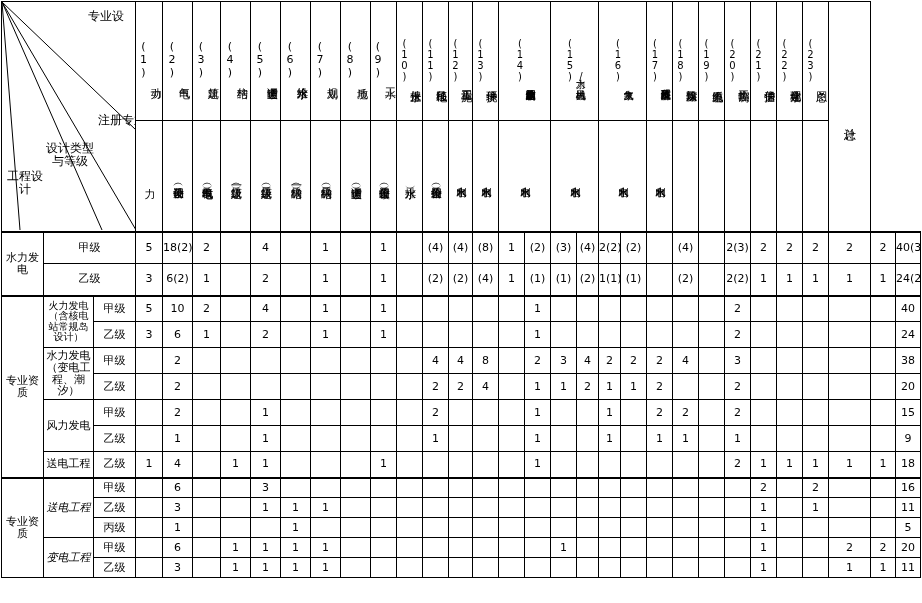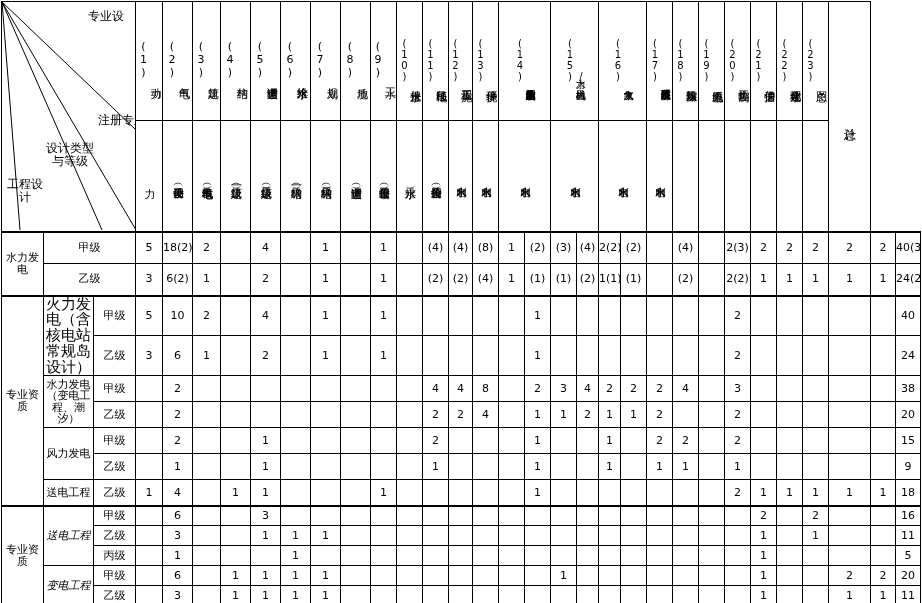--- a/index.html
+++ b/index.html
@@ -84,21 +84,21 @@
       <td rowspan="3" colspan="3" class="corner">
         <svg width="134" height="230" viewBox="0 0 134 230">
           <line x1="0" y1="0" x2="134" y2="128" stroke="#000" stroke-width="1"></line>
           <line x1="0" y1="0" x2="134" y2="228" stroke="#000" stroke-width="1"></line>
           <line x1="0" y1="0" x2="100" y2="228" stroke="#000" stroke-width="1"></line>
           <line x1="0" y1="0" x2="18" y2="228" stroke="#000" stroke-width="1"></line>
         </svg>
         <span class="lb" style="left:86px;top:8px;">专业设</span>
         <span class="lb" style="left:96px;top:112px;">注册专业</span>
         <span class="lb" style="left:44px;top:140px;width:48px;text-align:center;white-space:normal;">设计类型与等级</span>
-        <span class="lb" style="left:4px;top:176px;width:38px;white-space:normal;">工程设计</span>
+        <span class="lb" style="left:4px;top:168px;width:38px;white-space:normal;">工程设计</span>
       </td>
       <td class="hdr-col"><span class="vtext">(1)</span><span class="vtext">动力</span></td>
       <td class="hdr-col"><span class="vtext">(2)</span><span class="vtext">电气</span></td>
       <td class="hdr-col"><span class="vtext">(3)</span><span class="vtext">建筑</span></td>
       <td class="hdr-col"><span class="vtext">(4)</span><span class="vtext">结构</span></td>
       <td class="hdr-col"><span class="vtext">(5)</span><span class="vtext">暖通空调</span></td>
       <td class="hdr-col"><span class="vtext">(6)</span><span class="vtext">给水排水</span></td>
       <td class="hdr-col"><span class="vtext">(7)</span><span class="vtext">规划</span></td>
       <td class="hdr-col"><span class="vtext">(8)</span><span class="vtext">地质</span></td>
       <td class="hdr-col"><span class="vtext">(9)</span><span class="vtext">水工</span></td>
@@ -207,21 +207,21 @@
       <td class="num">1</td>
       <td class="num">1</td>
       <td class="num">1</td>
       <td class="num">1</td>
       <td class="num">1</td>
       <td class="num">24(20)</td>
     </tr>
 
     <tr style="height:26px">
       <td rowspan="7" class="rowlabel thickline-top">专业资质</td>
-      <td rowspan="2" class="thickline-top" style="font-size:15px;">火力发电（含核电站常规岛设计）</td>
+      <td rowspan="2" class="thickline-top" style="font-size:10px;">火力发电（含核电站常规岛设计）</td>
       <td class="thickline-top">甲级</td>
       <td class="num thickline-top">5</td>
       <td class="num thickline-top">10</td>
       <td class="num thickline-top">2</td>
       <td class="num thickline-top"></td>
       <td class="num thickline-top">4</td>
       <td class="num thickline-top"></td>
       <td class="num thickline-top">1</td>
       <td class="num thickline-top"></td>
       <td class="num thickline-top">1</td>

